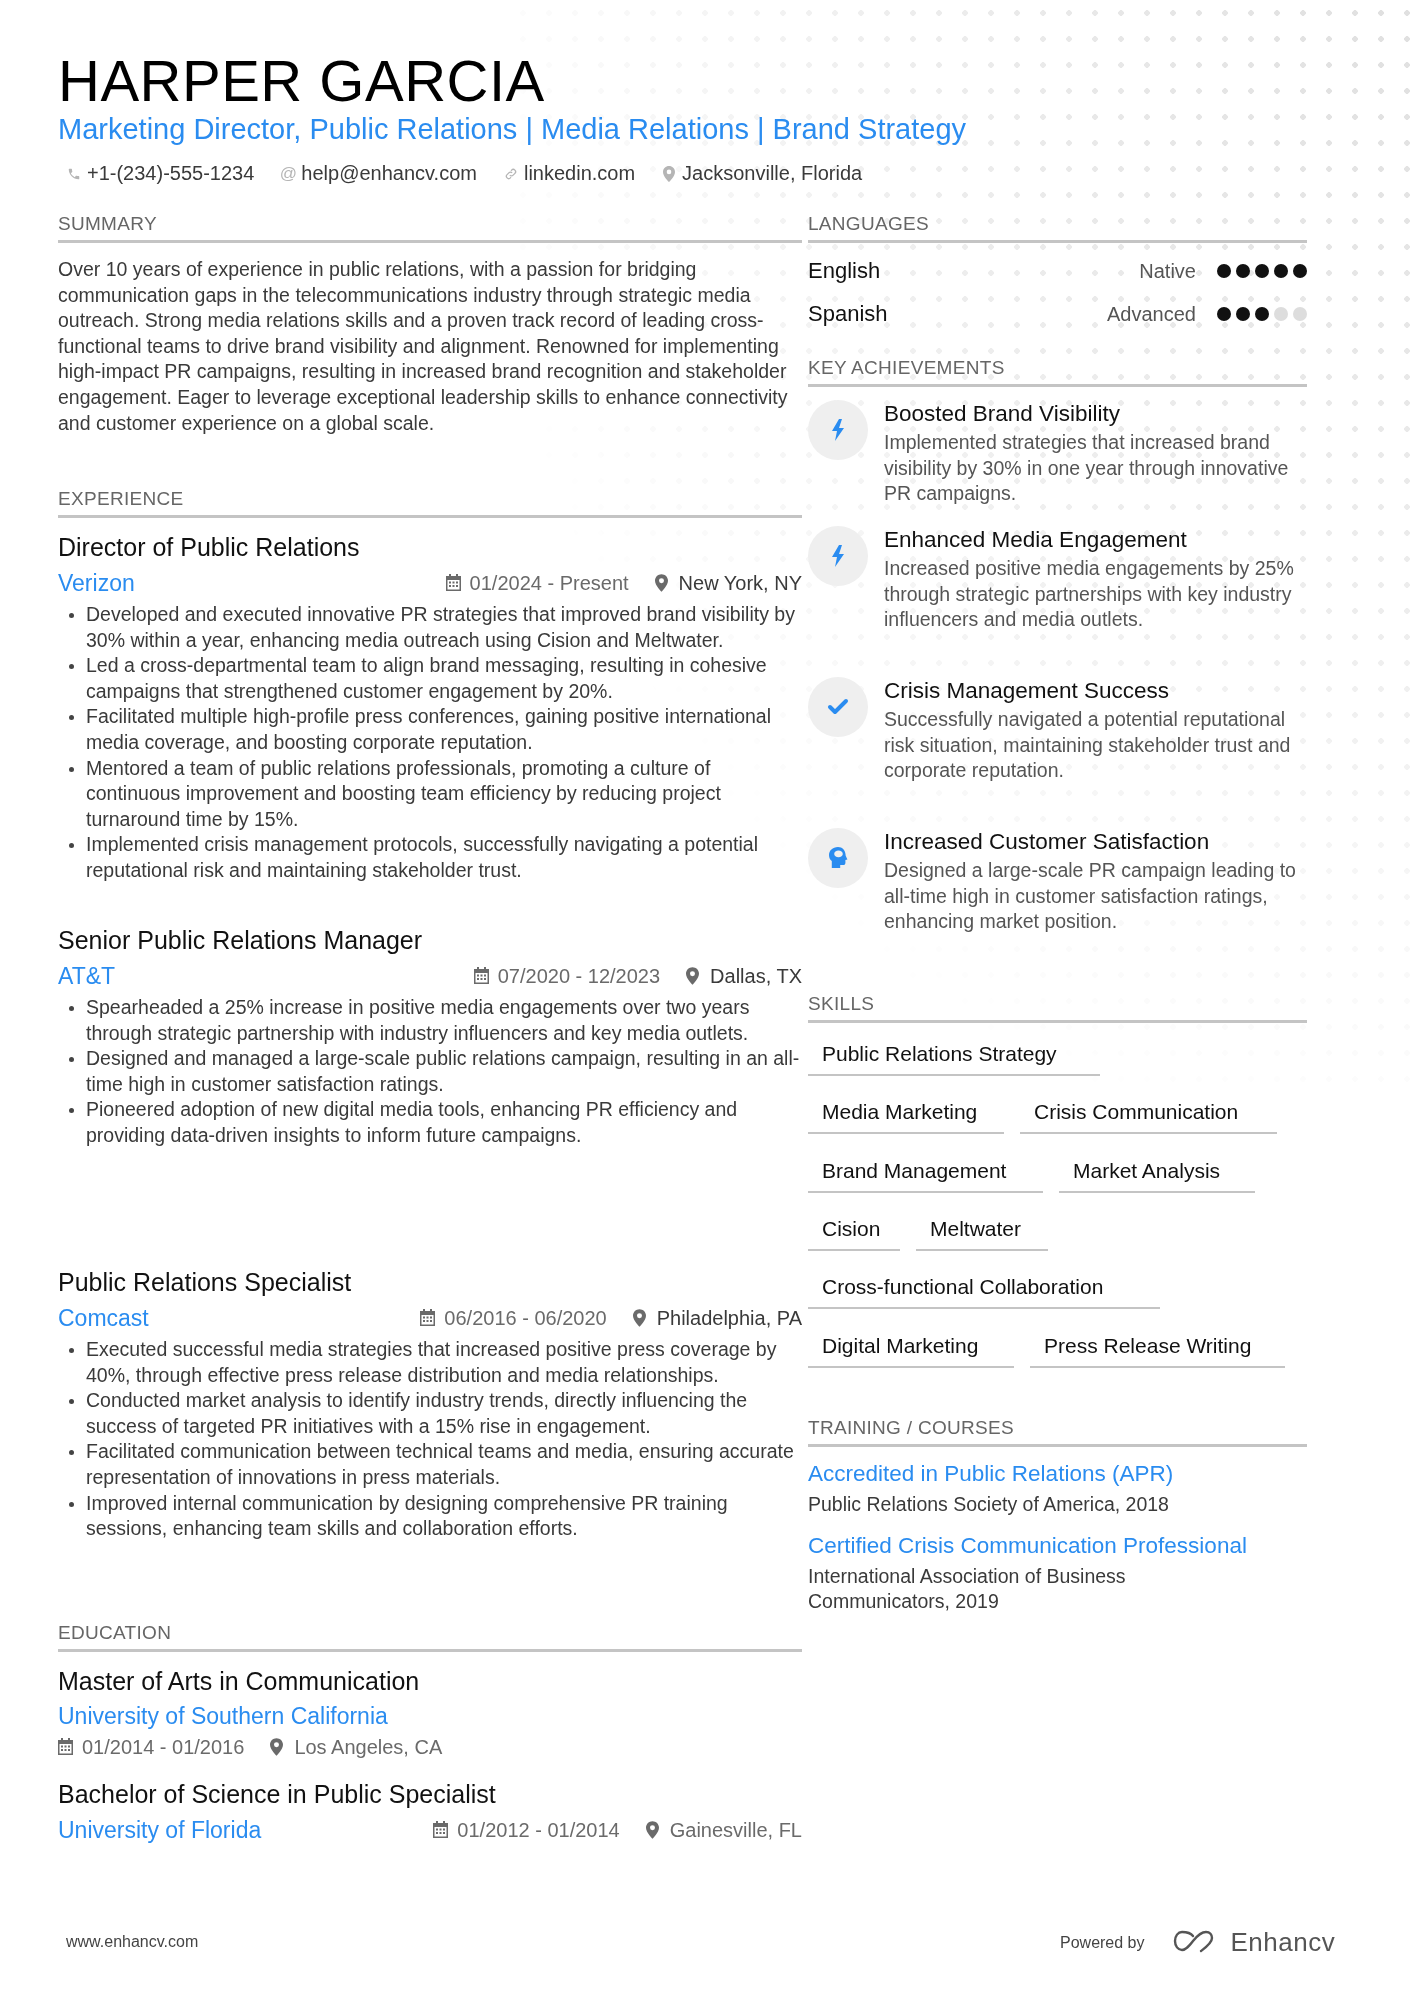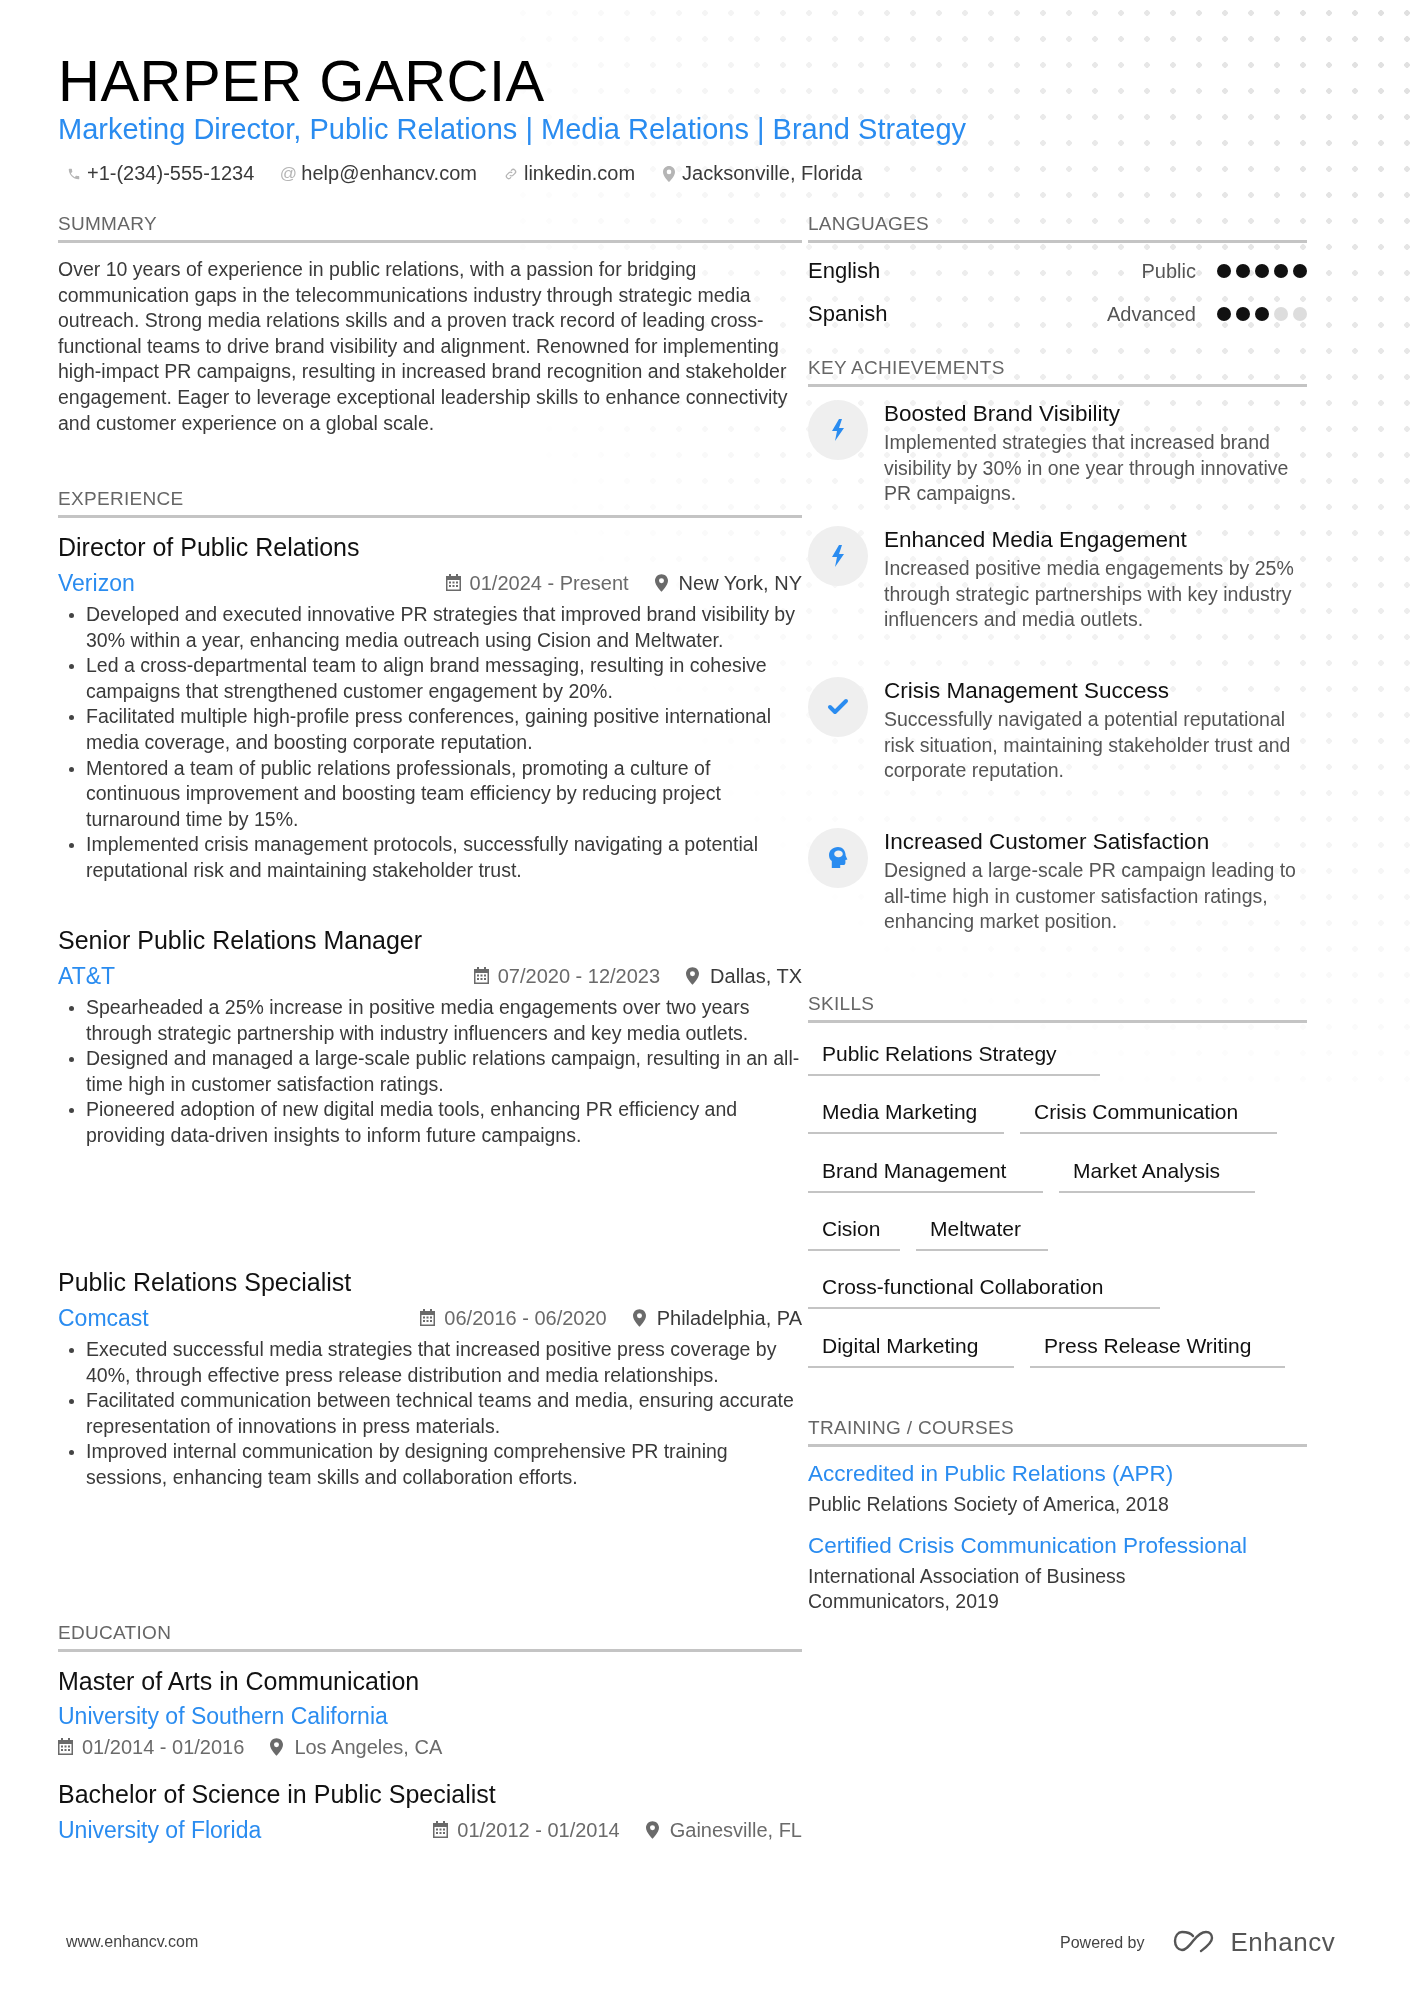--- a/index.html
+++ b/index.html
@@ -201,20 +201,21 @@
             <svg width="13" height="18" viewBox="0 0 12 16">
               <path fill="currentColor" d="M6 0C2.7 0 0 2.6 0 5.9 0 10.3 6 16 6 16s6-5.7 6-10.1C12 2.6 9.3 0 6 0zm0 8.2a2.3 2.3 0 1 1 0-4.6 2.3 2.3 0 0 1 0 4.6z"></path>
             </svg>
           </span>
         <span>Philadelphia, PA</span>
       </span>
     </div>
   </div>
   <ul class="bullets">
     <li>Executed successful media strategies that increased positive press coverage by 40%, through effective press release distribution and media relationships.</li>
+    <li>Conducted market analysis to identify industry trends, directly influencing the success of targeted PR initiatives with a 15% rise in engagement.</li>
     <li>Facilitated communication between technical teams and media, ensuring accurate representation of innovations in press materials.</li>
     <li>Improved internal communication by designing comprehensive PR training sessions, enhancing team skills and collaboration efforts.</li>
   </ul>
 </div>
 
 <div class="abs col-left" style="top:1621px;">
   <div class="sec-title">EDUCATION</div>
   <div class="sec-rule" style="margin-top:4px;"></div>
 </div>
 
@@ -267,21 +268,21 @@
     </div>
   </div>
 </div>
 
 <div class="abs col-right" style="top:212px;">
   <div class="sec-title">LANGUAGES</div>
   <div class="sec-rule" style="margin-top:4px;"></div>
   <div class="lang-row" style="margin-top:12px;">
     <span class="lang-name">English</span>
     <span class="lang-right">
-      <span class="lang-level">Public</span>
+      <span class="lang-level">Native</span>
       <span class="dots-rating">
         <span class="dot"></span>
         <span class="dot"></span>
         <span class="dot"></span>
         <span class="dot"></span>
         <span class="dot"></span>
       </span>
     </span>
   </div>
   <div class="lang-row" style="margin-top:11px;">

